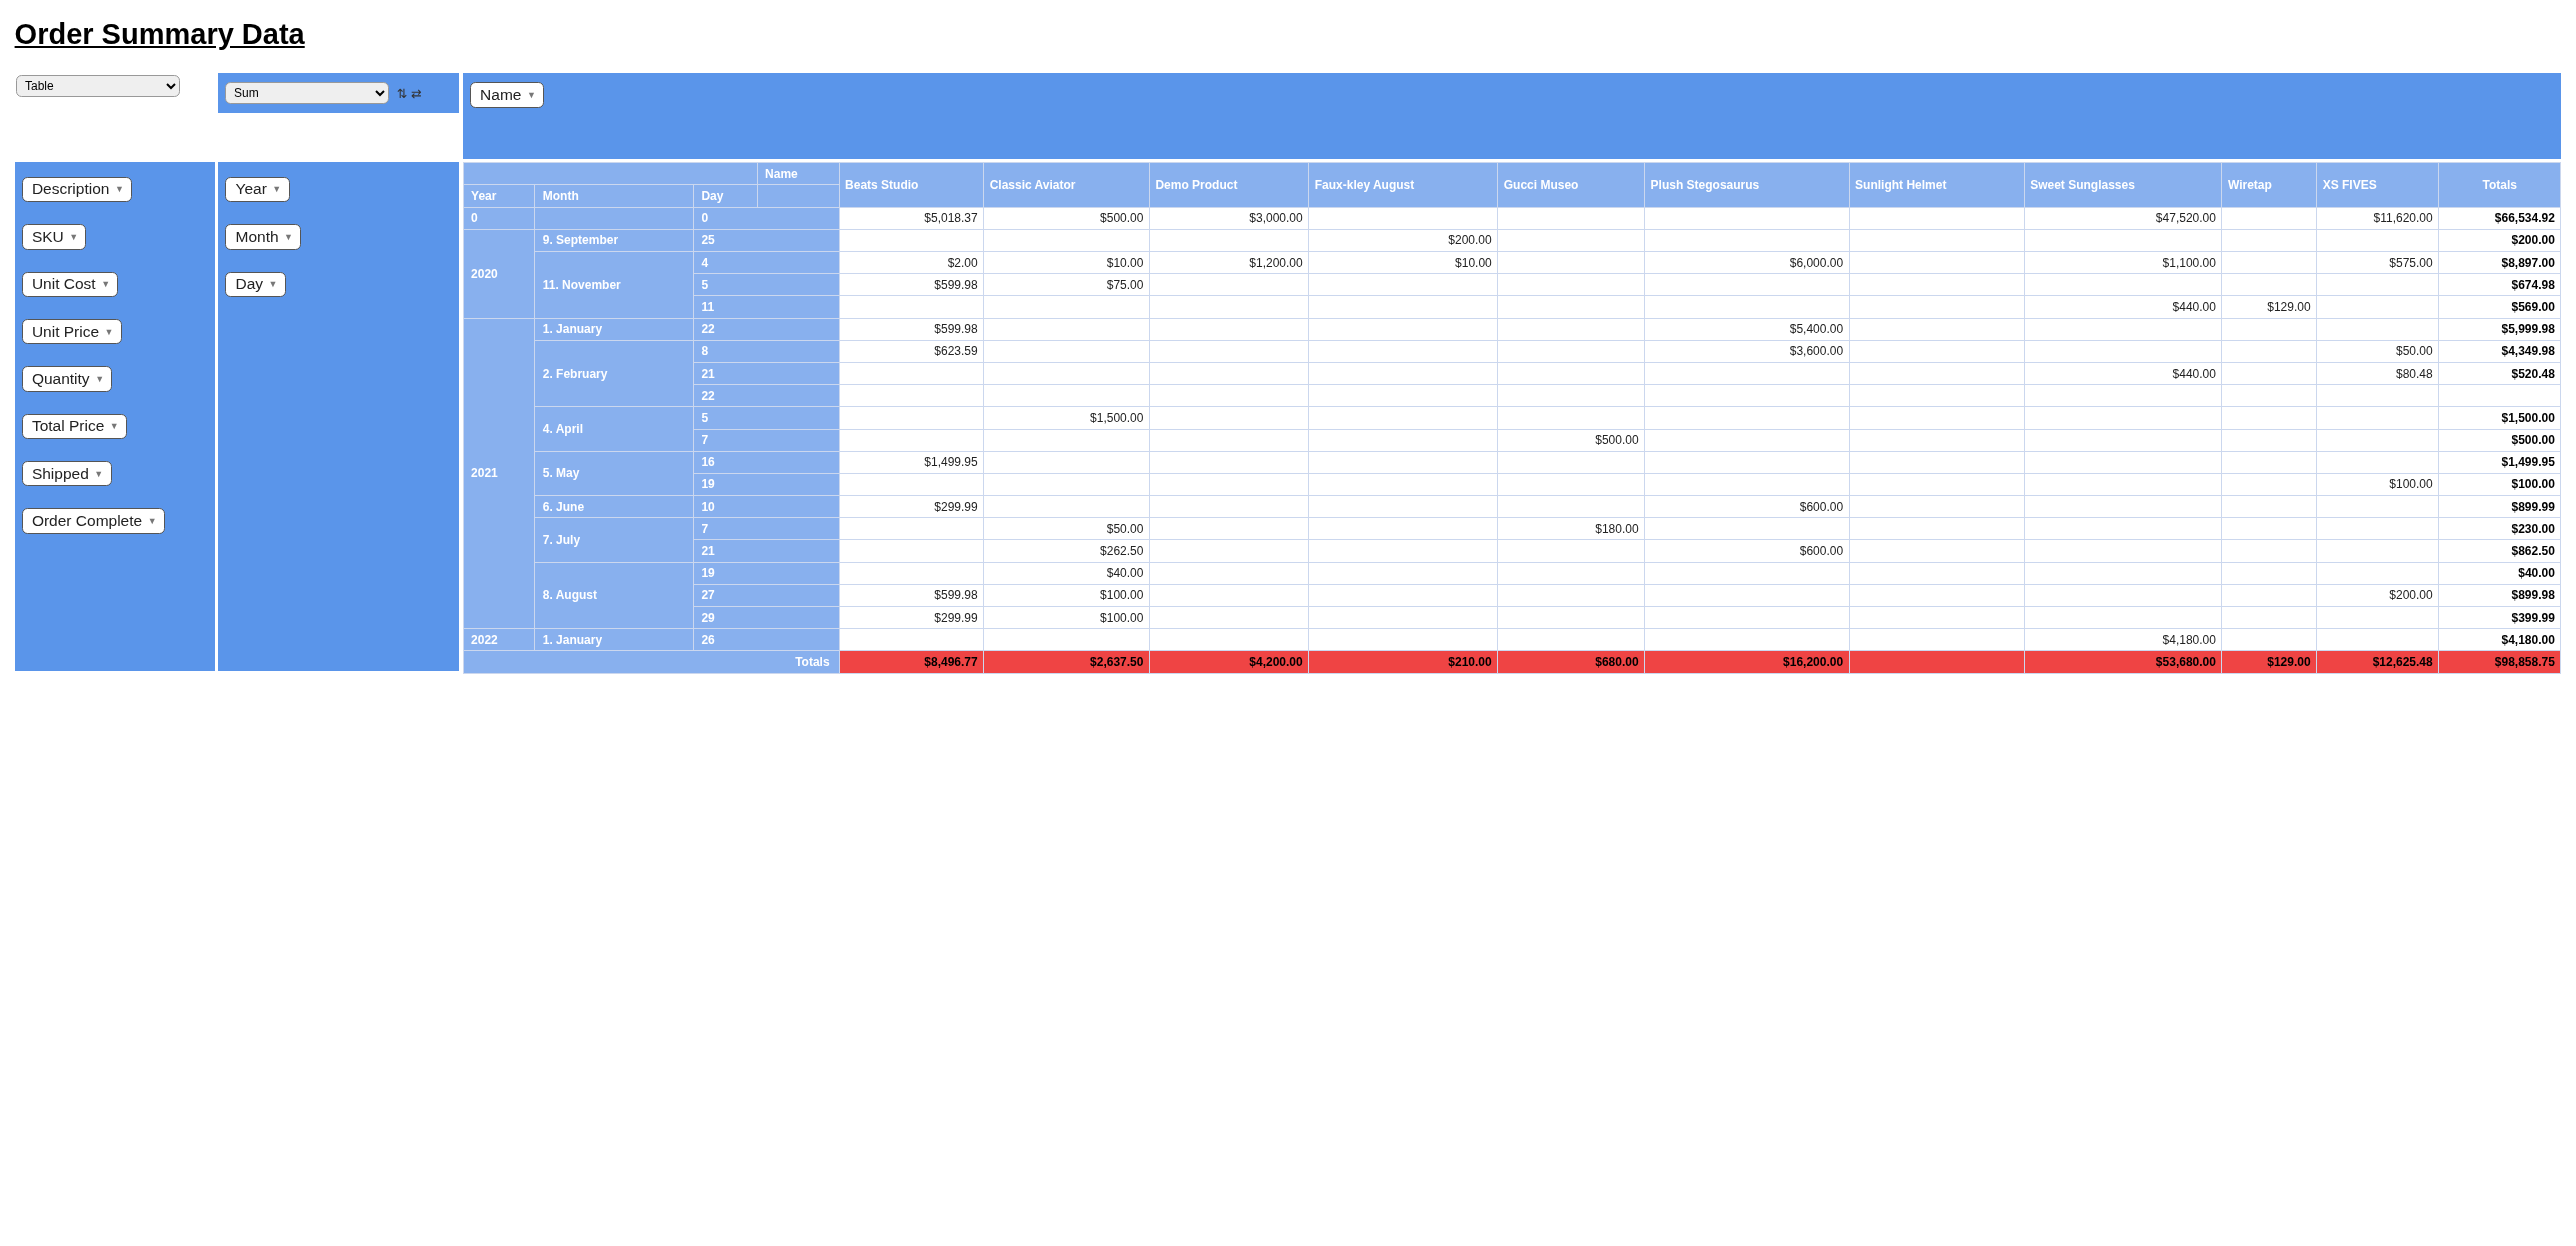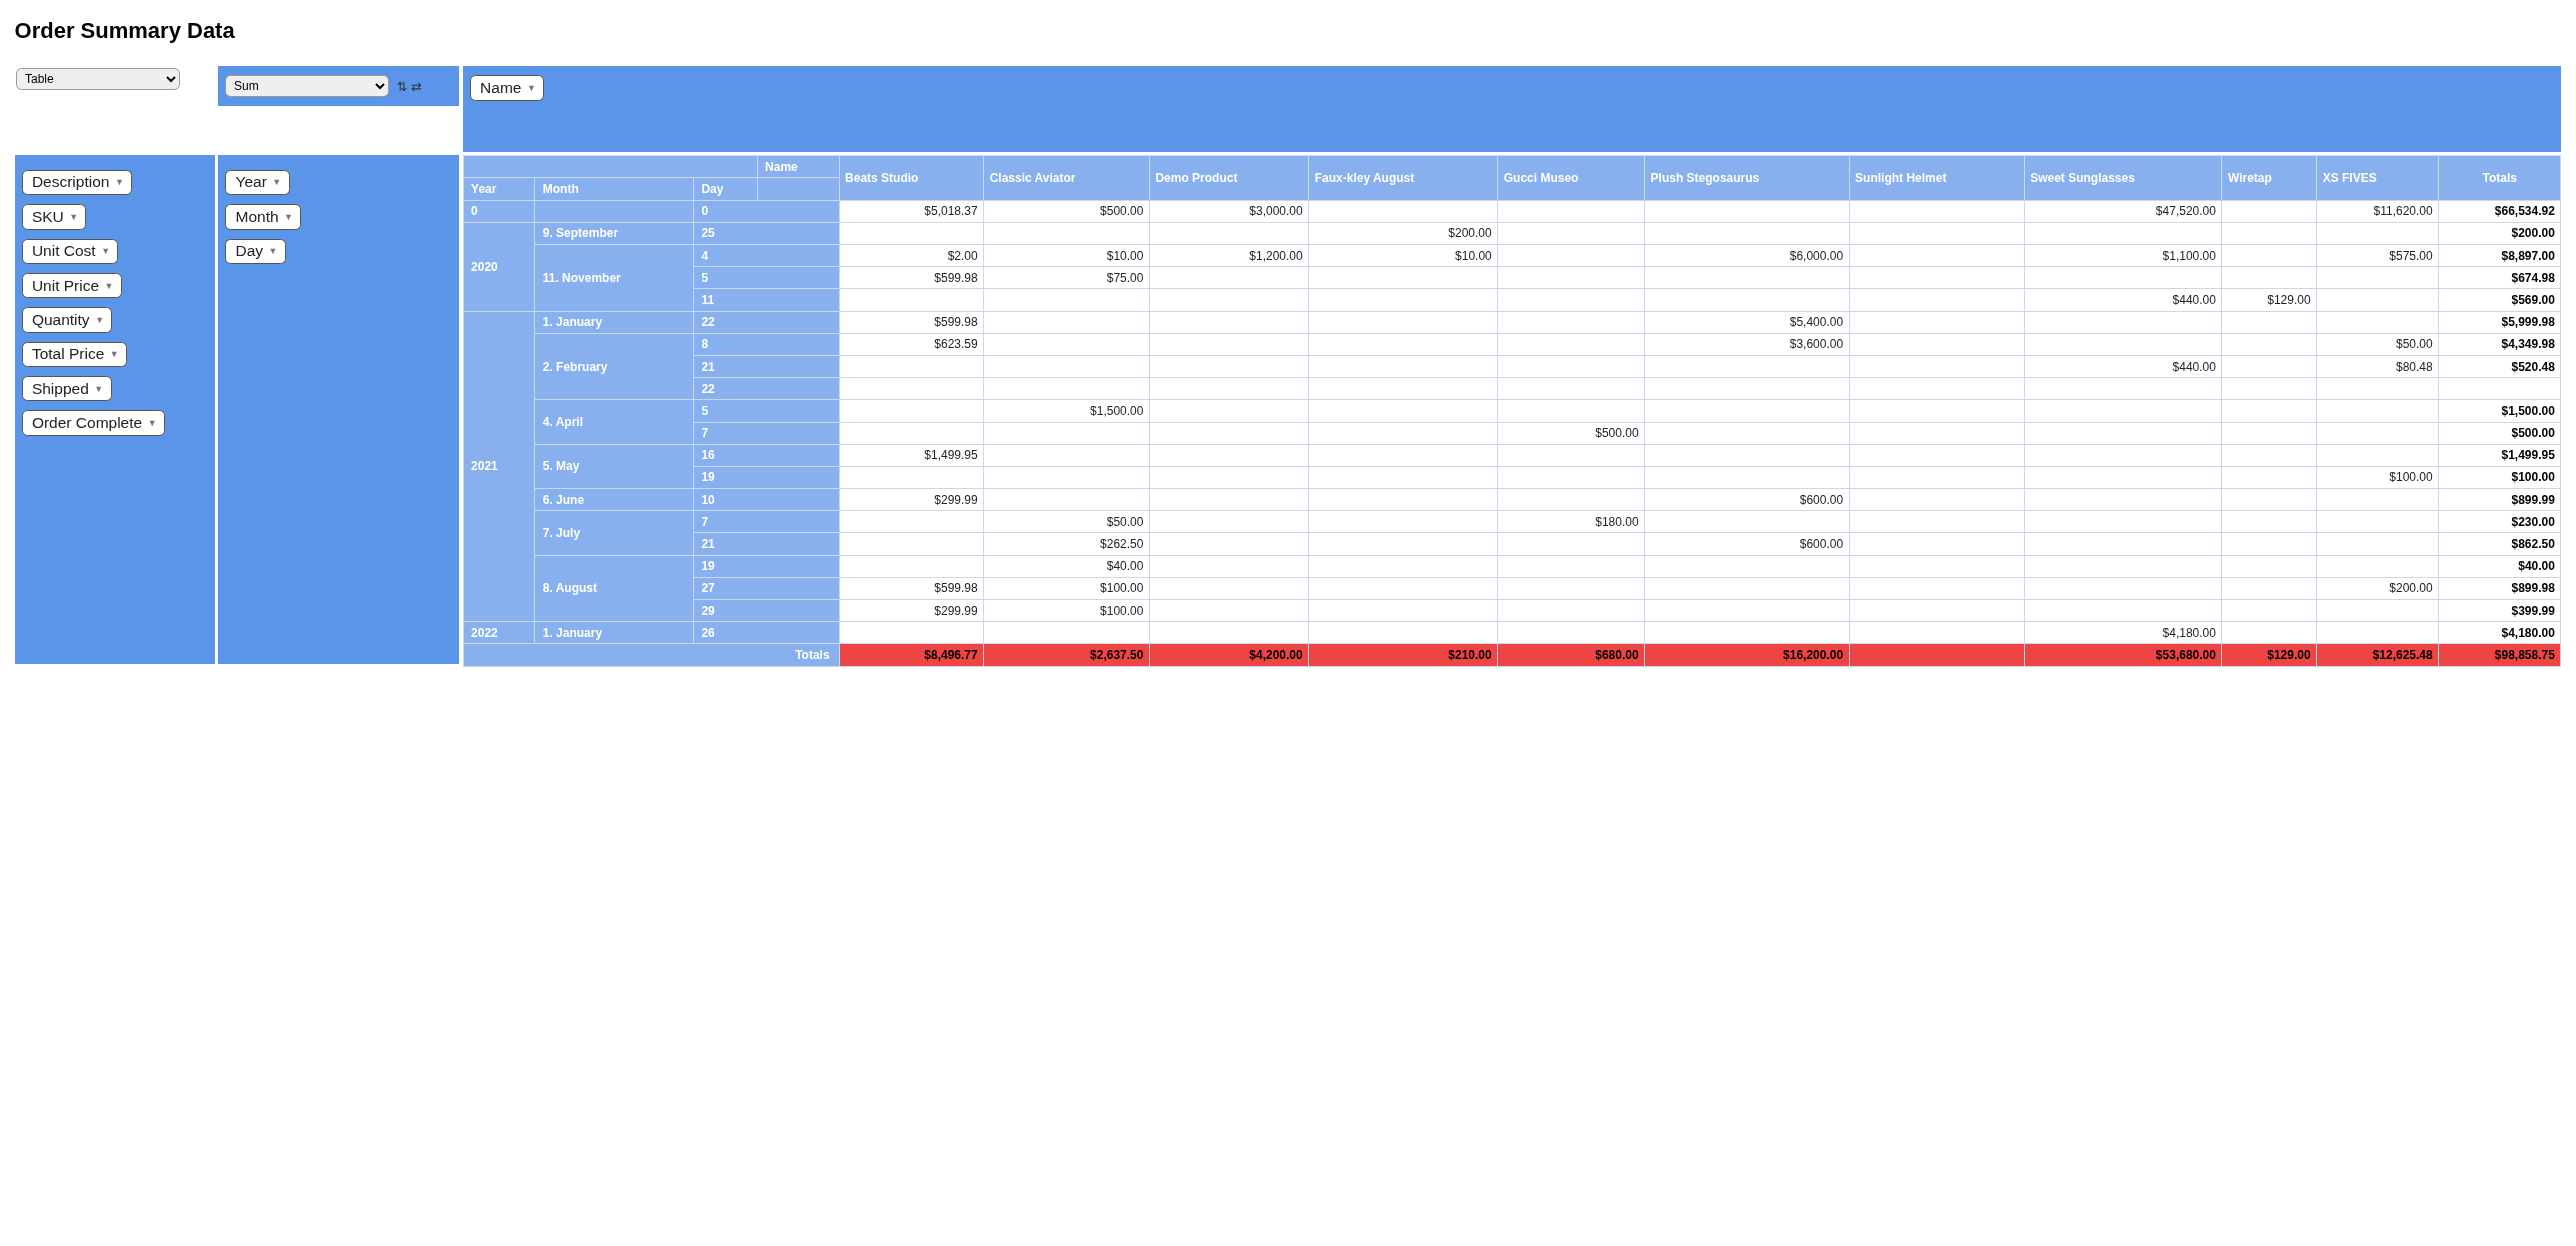--- a/index.html
+++ b/index.html
@@ -1,25 +1,25 @@
 <!DOCTYPE html>
 <html style="font-size:14.6px"><head>
 <meta charset="utf-8">
 <style>
 * { box-sizing: border-box; }
 body { font-family: Arial, Helvetica, sans-serif; margin: 0; padding: 11px 14.6px; background: #fff; }
-h1 { font-size: 22px; font-weight: 800; margin: 7.3px 0 22px 0; }
+h1 { font-size: 29px; font-weight: 800; margin: 7.3px 0 22px 0; text-decoration: underline; }
 .layout { display: grid; grid-template-columns: 200px 241px 1fr; gap: 3.6px; align-items: start; margin-top: 15px; }
 .panel-blue { background: #5a95ea; padding: 9px 7.3px; }
 .renderer-cell { background: #fff; padding: 1.8px 0 5.5px 1.8px; }
 select.native { font-size: 12px; padding: 1.8px 3.6px; border: 0.9px solid #999; border-radius: 5.5px; background: #efefef; }
 .agg-cell { display: flex; flex-direction: row; align-items: flex-start; gap: 3.6px; }
 .agg-row { display: flex; align-items: center; gap: 7.3px; }
 .arrow-icons { color: #333; font-size: 12.7px; display: inline-flex; gap: 3.6px; }
-.pill-list { display: flex; flex-direction: column; gap: 9px; align-items: flex-start; padding-top: 5.5px; }
+.pill-list { display: flex; flex-direction: column; gap: 22px; align-items: flex-start; padding-top: 5.5px; }
 .pill { background: #fff; border: 0.9px solid #555; border-radius: 5.5px; padding: 2.7px 7.3px 2.7px 9px; font-size: 15.5px; display: inline-flex; align-items: center; gap: 5.5px; color: #222; cursor: pointer; }
 .pill .tri { font-size: 9px; color: #777; }
 .col-drop-area { background: #5a95ea; padding: 9px 7.3px 51px 7.3px; }
 .col-drop-inner { display: flex; align-items: center; }
 .pvt-wrap { overflow: auto; }
 table.pvt { border-collapse: collapse; width: 100%; background: #fff; font-size: 12px; }
 table.pvt th, table.pvt td { border: 0.9px solid #cbd7ee; padding: 3.6px 5.5px; }
 table.pvt th.hdr { background: #88b0ee; color: #fff; font-weight: 700; text-align: left; font-size: 12px; }
 table.pvt th.hdr-left { background: #88b0ee; color: #fff; font-weight: 700; text-align: left; font-size: 12px; padding: 3.6px 7.3px; }
 table.pvt th.corner { background: #88b0ee; color: #fff; font-weight: 700; text-align: right; font-size: 12px; padding-right: 9px; }

